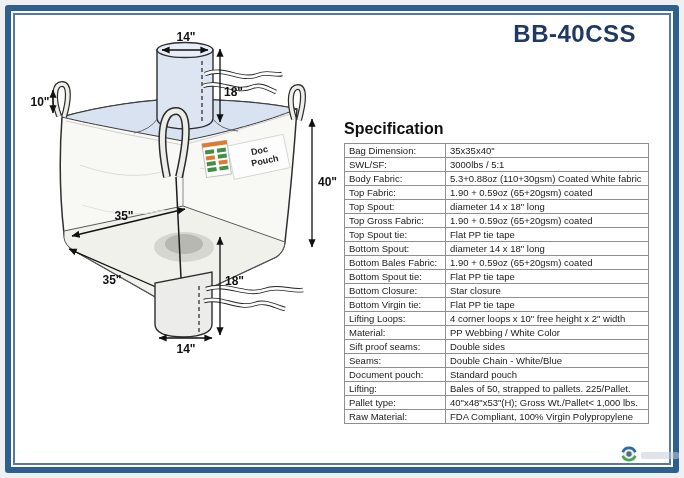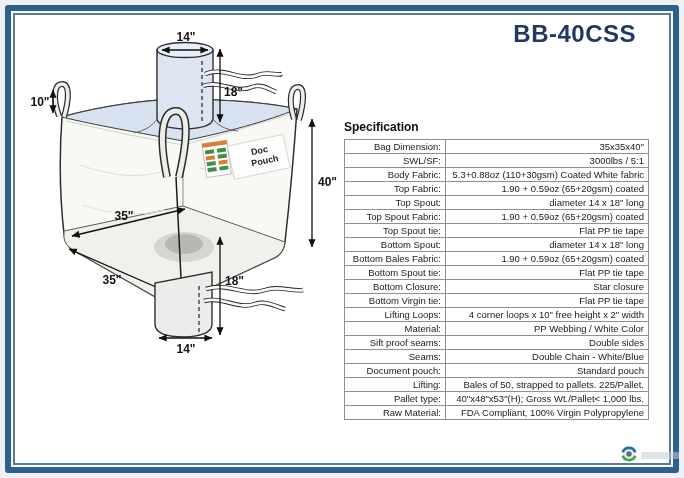--- a/index.html
+++ b/index.html
@@ -13,24 +13,24 @@
     box-shadow:inset 0 0 0 2px #ffffff, inset 0 0 0 4px #56799f;
     z-index:0;
   }
   .doc-title{
     position:absolute;top:20px;right:48px;z-index:3;
     font-size:24px;font-weight:bold;color:#1f3864;letter-spacing:.5px;
   }
   .diagram-svg{position:absolute;left:0;top:0;z-index:1;}
   .spec{position:absolute;left:344px;top:120px;z-index:2;}
   .spec h2{
-    margin:0 0 5px 0;font-size:12px;font-weight:bold;color:#0f0f0f;
+    margin:0 0 5px 0;font-size:16px;font-weight:bold;color:#0f0f0f;
     font-family:"Liberation Sans",sans-serif;
   }
-  table.spec-table{border-collapse:collapse;text-align:right;}
+  table.spec-table{border-collapse:collapse;}
   table.spec-table td{
     border:1px solid #8f8f8f;font-size:9.5px;color:#1a1a1a;
     padding:1px 4px;line-height:11px;white-space:nowrap;height:11px;
   }
   td.k{width:92px;}
   td.v{width:194px;}
   .footer-logo{position:absolute;left:620px;top:445px;z-index:4;}
   .footer-watermark{
     position:absolute;left:641px;top:452px;width:38px;height:7px;z-index:4;
     background:rgba(196,204,216,.55);border-radius:2px;
@@ -176,21 +176,21 @@
           <td class="k">Top Fabric:</td>
           <td class="v">1.90 + 0.59oz (65+20gsm) coated</td>
         </tr>
 
         <tr>
           <td class="k">Top Spout:</td>
           <td class="v">diameter 14 x 18" long</td>
         </tr>
 
         <tr>
-          <td class="k">Top Spout Fabric:</td>
+          <td class="k">Top Gross Fabric:</td>
           <td class="v">1.90 + 0.59oz (65+20gsm) coated</td>
         </tr>
 
         <tr>
           <td class="k">Top Spout tie:</td>
           <td class="v">Flat PP tie tape</td>
         </tr>
 
         <tr>
           <td class="k">Bottom Spout:</td>

